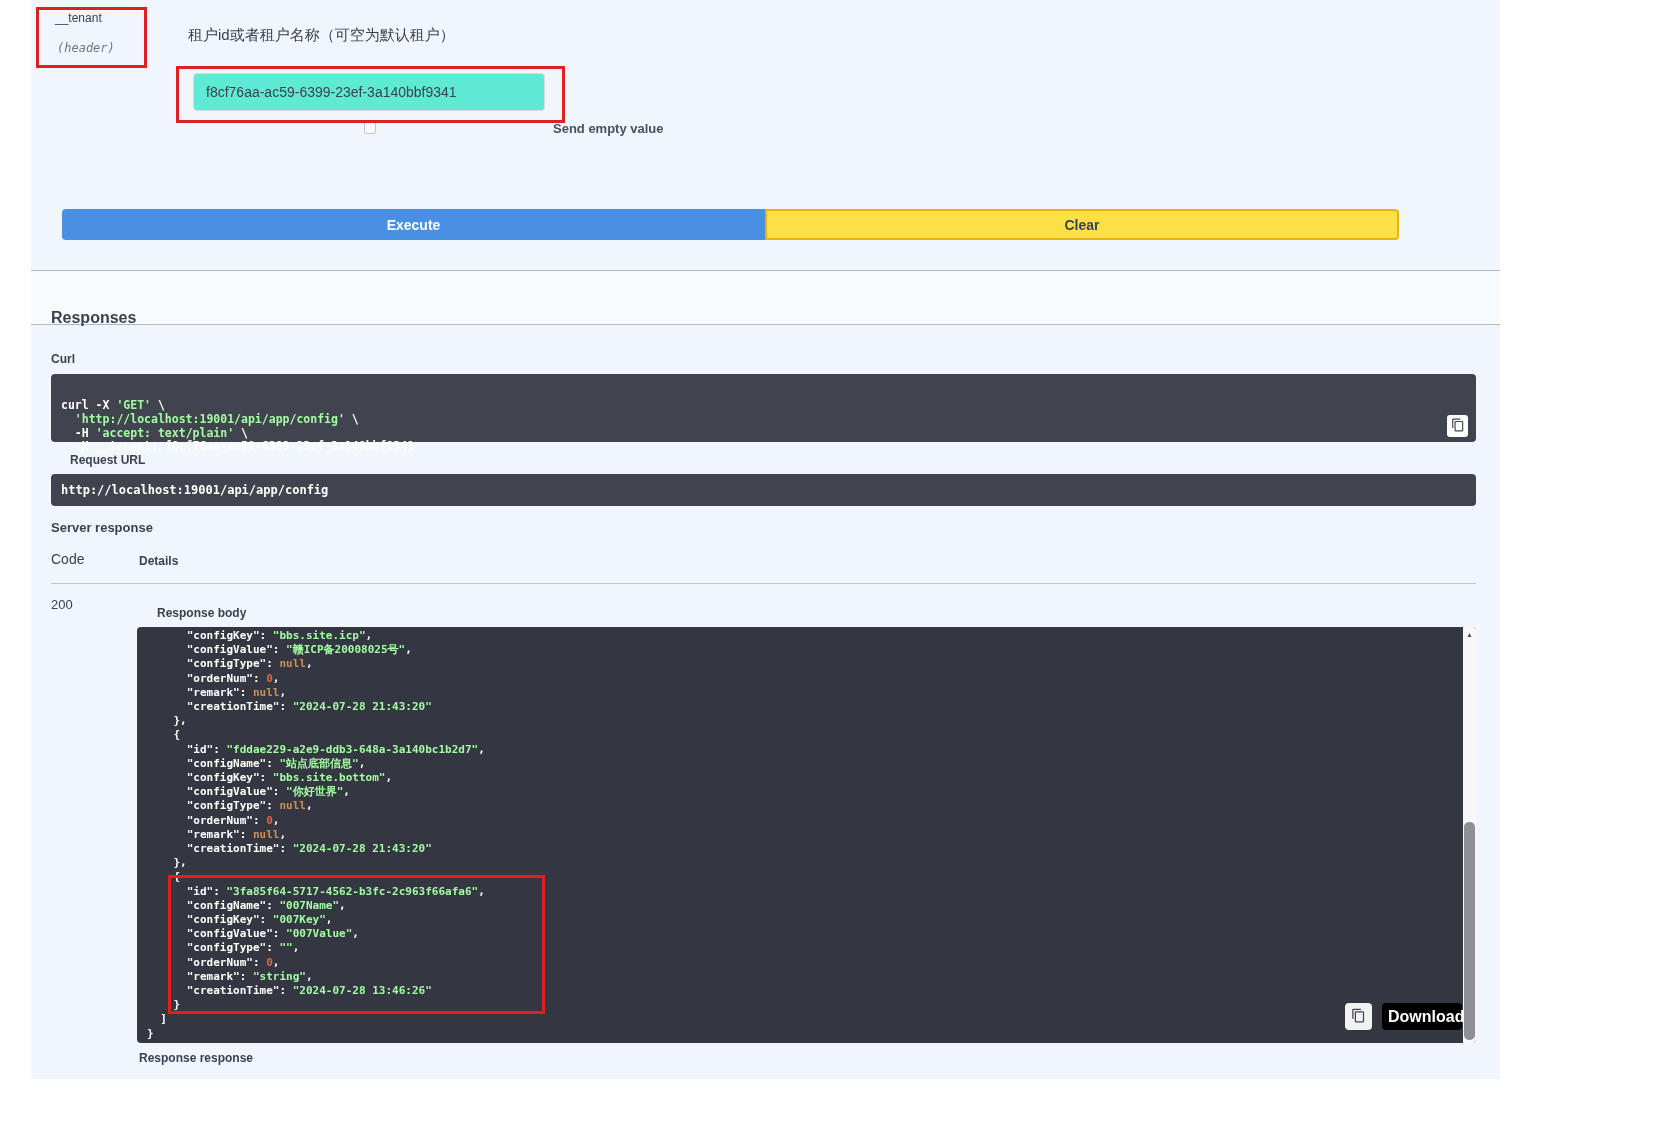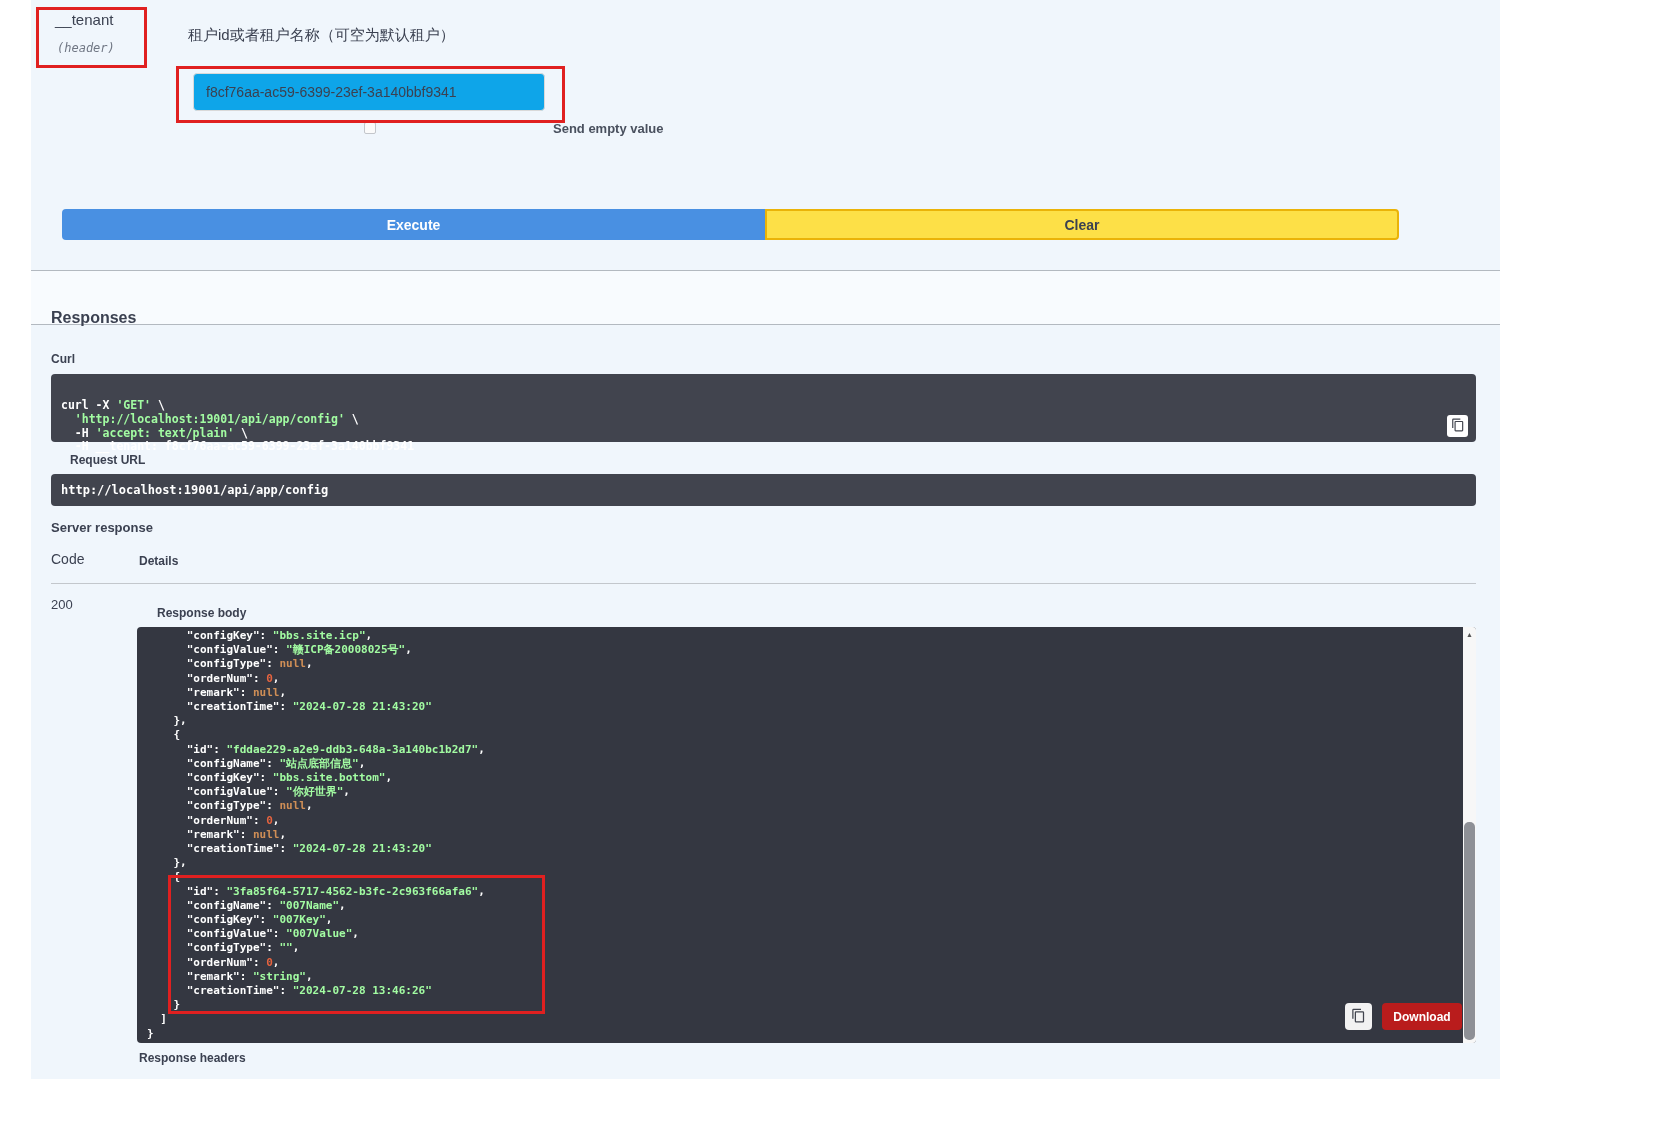--- a/index.html
+++ b/index.html
@@ -14,26 +14,26 @@
   
   .opblock { left:31px; top:0; width:1469px; height:1079px; background:#f0f6fc; }
 
   
   .annotation { border:3px solid #e02020; background:transparent; pointer-events:none; }
   .ann-tenant { left:36px; top:7px;  width:111px; height:61px;  }
   .ann-input  { left:176px; top:66px; width:389px; height:57px; }
   .ann-json   { left:168px; top:875px; width:377px; height:139px; }
 
   
-  .param-name { left:55px; top:11px; font-size:15px; color:#3b4151; }
+  .param-name { left:55px; top:11px; font-size:12px; color:#3b4151; }
   .param-in   { left:57px; top:41px; font-family:"DejaVu Sans Mono", monospace; font-style:italic; font-size:12px; color:#707784; }
   .param-desc { left:188px; top:26px; font-size:15px; color:#3b4151; }
   .param-input {
     left:193px; top:73px; width:352px; height:38px;
-    border:1px solid #d9d9d9; border-radius:4px; background:#0ea5e9;
+    border:1px solid #d9d9d9; border-radius:4px; background:#5eead4;
     padding:0 12px; font-size:14px; color:#3b4151; outline:none;
     font-family:"Liberation Sans", sans-serif;
   }
   .send-empty-checkbox {
     left:364px; top:122px; width:12px; height:12px; margin:0;
     appearance:none; -webkit-appearance:none;
     border:1px solid #c3c6cb; background:#fbfbfb; border-radius:2px;
   }
   .send-empty-label { left:553px; top:121px; font-size:13px; font-weight:bold; color:#49505e; }
 
@@ -113,22 +113,22 @@
   }
   .scroll-up { top:0; } .scroll-down { bottom:0; }
   .scroll-thumb {
     position:absolute; right:1px; top:195px; width:11px; height:218px;
     background:#8e9096; border-radius:5px; cursor:pointer;
   }
 
   .resp-copy-btn { right:104px; bottom:13px; width:27px; height:27px; background:#f2f2f2; border-radius:4px; }
   .download-btn {
     position:absolute; right:14px; bottom:13px; width:80px; height:27px;
-    background:#b91c1c; border:none; border-radius:4px;
-    color:#fff; font-weight:bold; font-size:12px; cursor:pointer;
+    background:#000000; border:none; border-radius:4px;
+    color:#fff; font-weight:bold; font-size:16px; cursor:pointer;
     font-family:"Liberation Sans", sans-serif;
   }
 </style>
 </head>
 <body>
 
 <div class="abs opblock"></div>
 
 <div class="abs param-name">__tenant</div>
 <div class="abs param-in">(header)</div>
@@ -178,17 +178,17 @@
   <button class="copy-btn resp-copy-btn">
     <span>
       <svg viewBox="0 0 24 24" width="15" height="15">
           <path fill="#41444e" d="M16 1H4a2 2 0 0 0-2 2v14h2V3h12V1zm3 4H8a2 2 0 0 0-2 2v14a2 2 0 0 0 2 2h11a2 2 0 0 0 2-2V7a2 2 0 0 0-2-2zm0 16H8V7h11v14z"></path>
         </svg>
     </span>
   </button>
   <button class="download-btn">Download</button>
 </div>
 
-<div class="abs sec-label response-headers-label">Response headers</div>
+<div class="abs sec-label response-headers-label">Response response</div>
 
 <div class="abs annotation ann-tenant"></div>
 <div class="abs annotation ann-input"></div>
 <div class="abs annotation ann-json"></div>
 
 </body></html>

